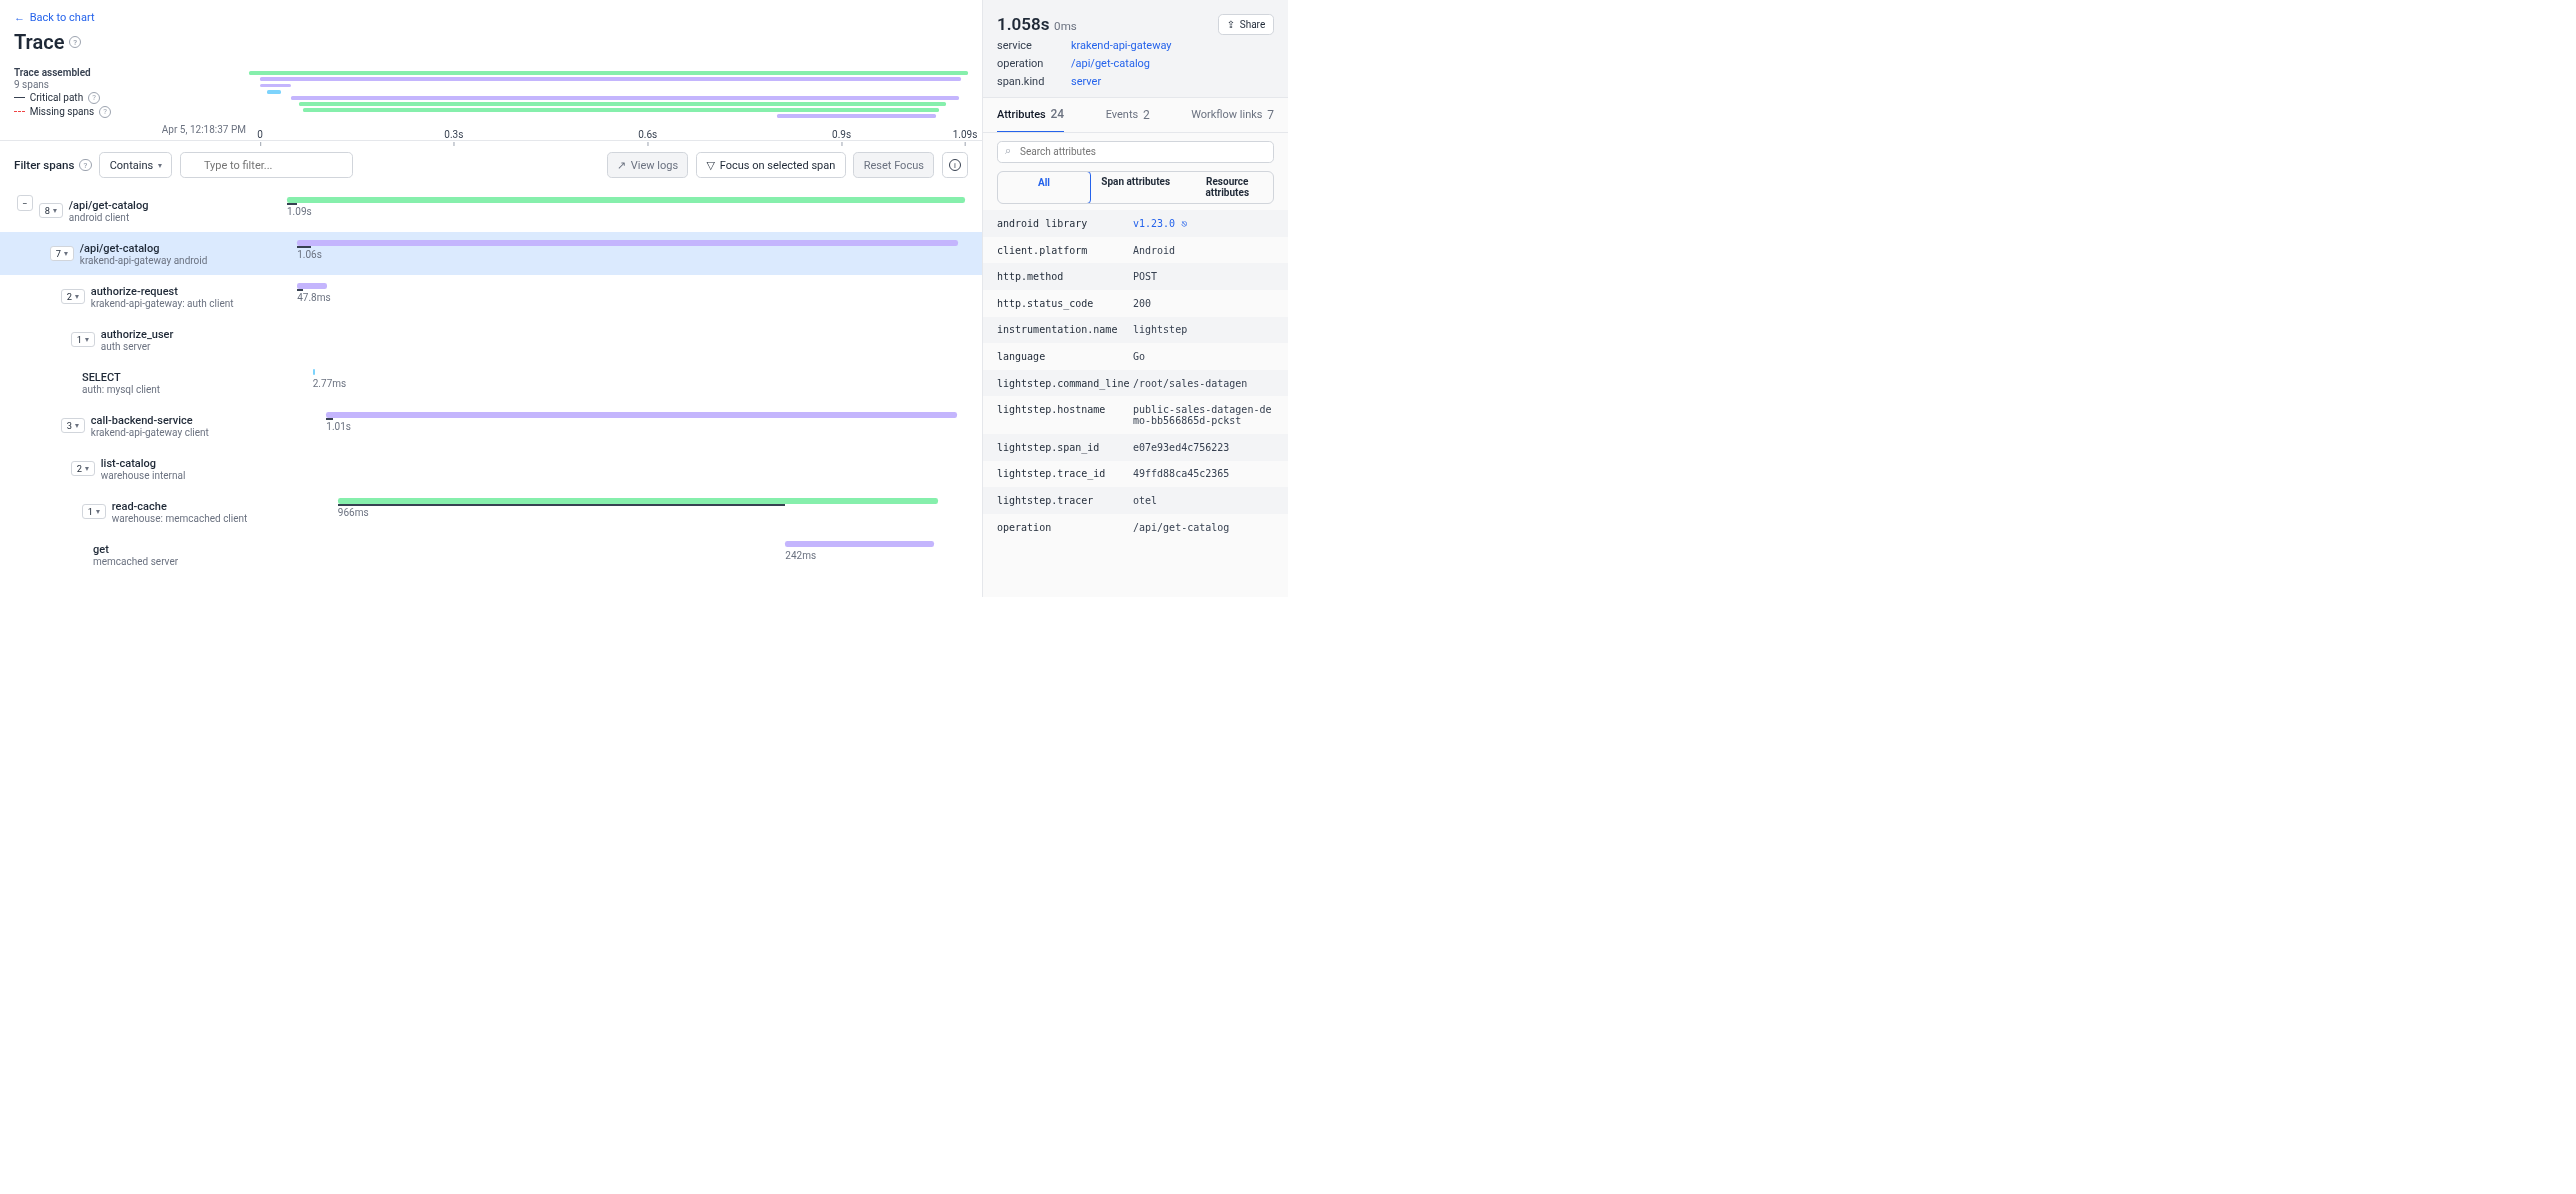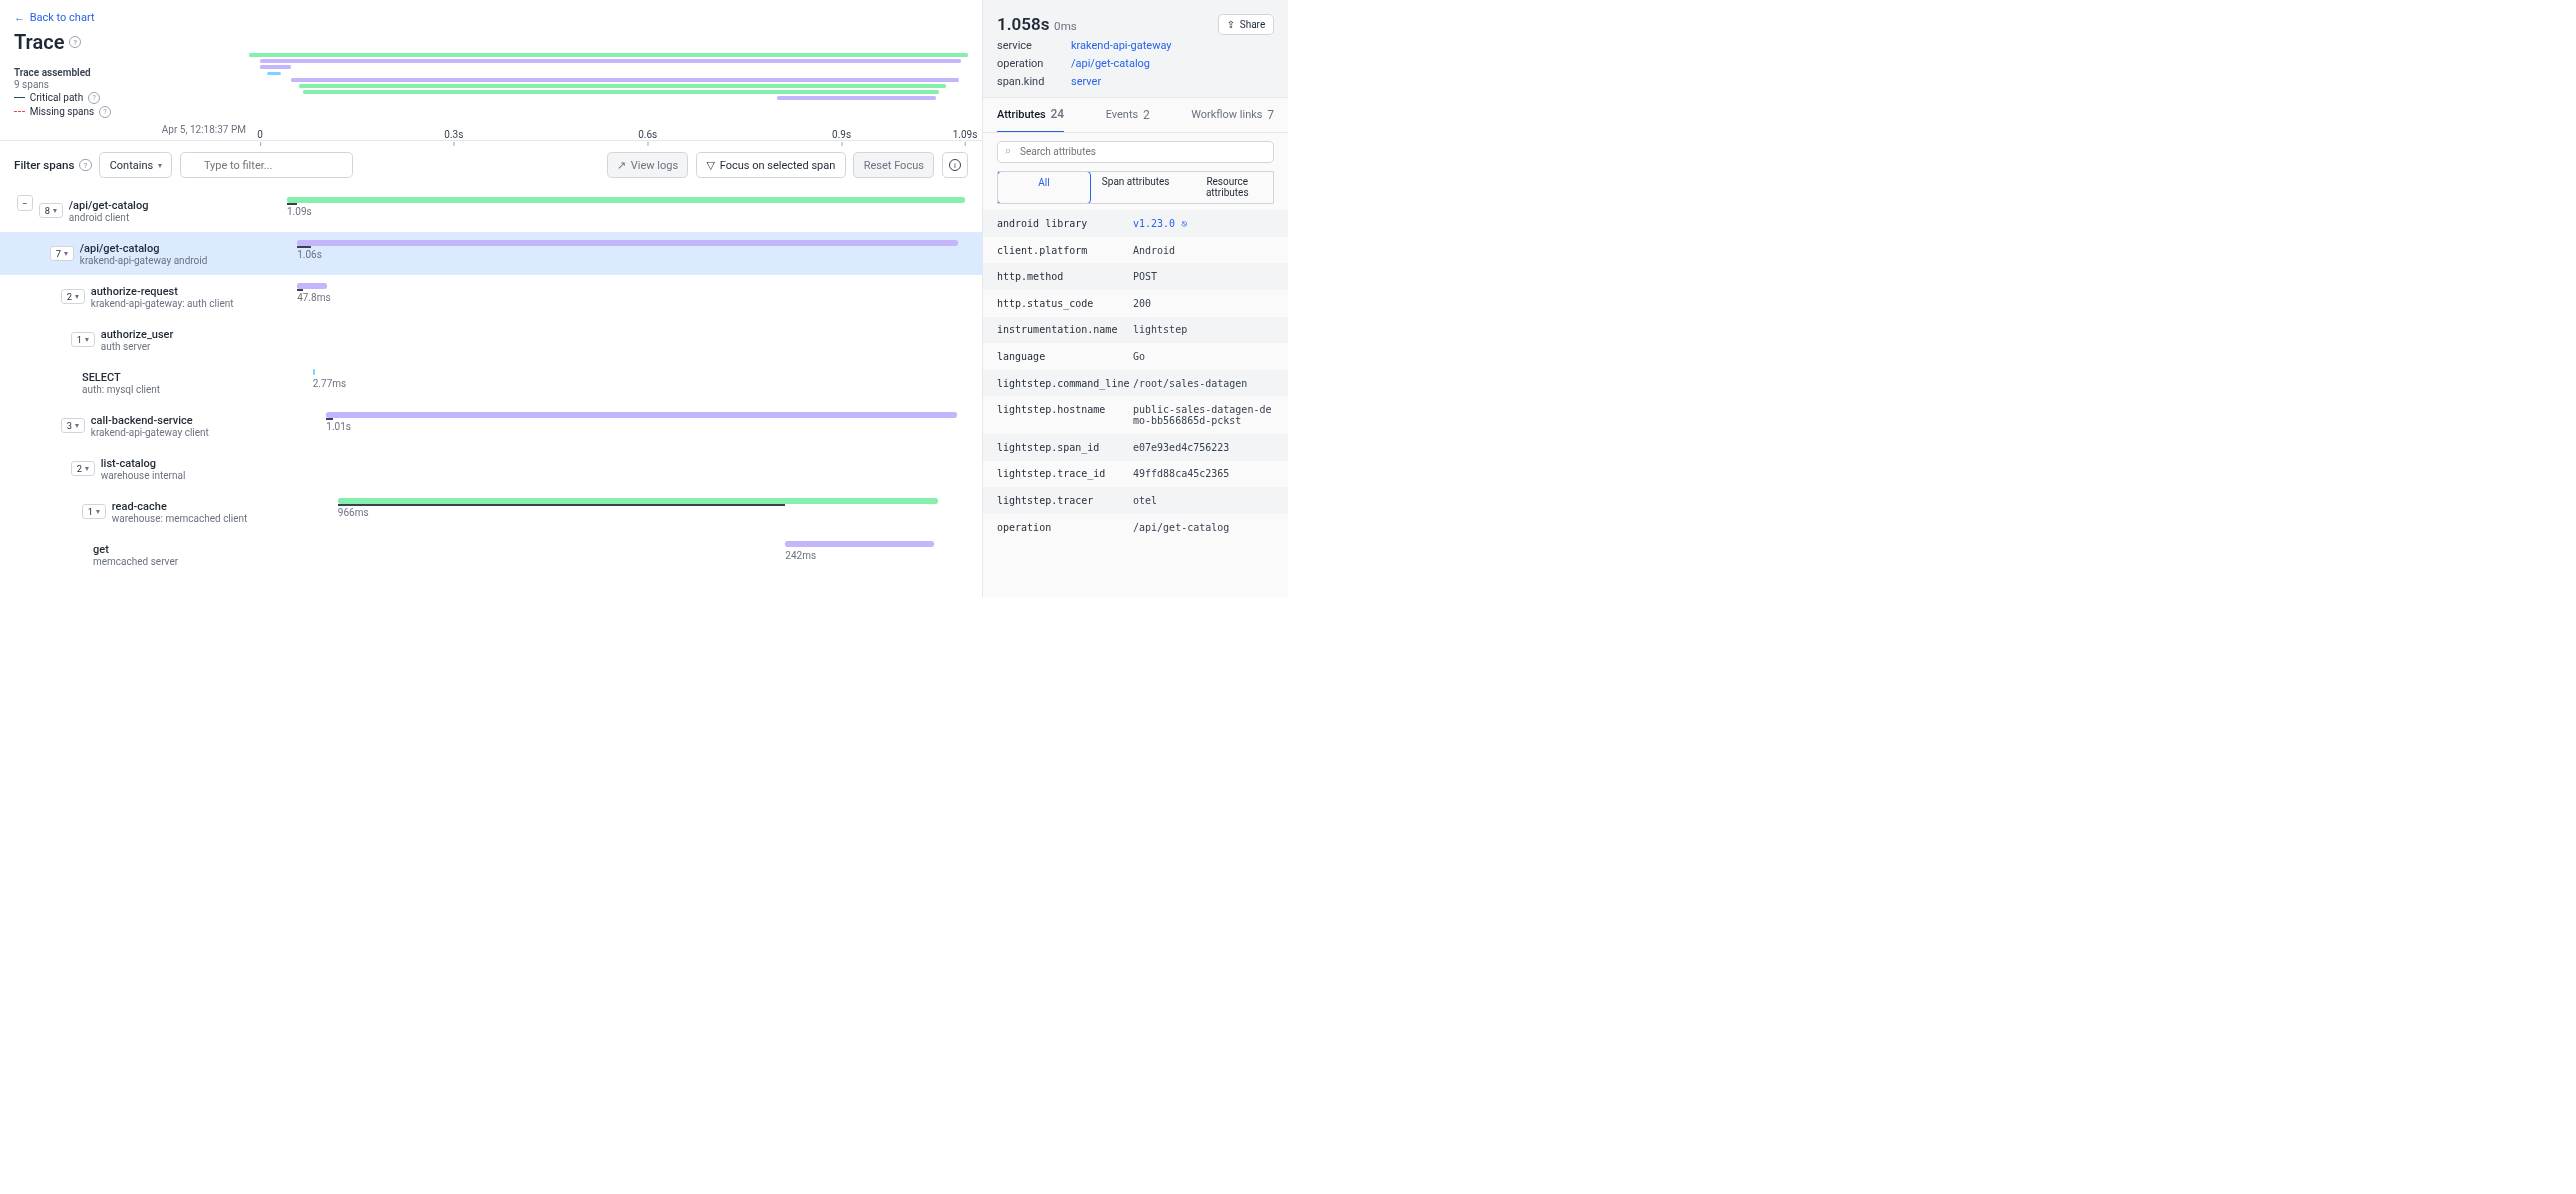--- a/index.html
+++ b/index.html
@@ -2,21 +2,21 @@
 <html style="font-size:12.4px"><head>
 <meta charset="utf-8">
 <style>
 * { box-sizing: border-box; margin: 0; padding: 0; }
 body { font-family: -apple-system, BlinkMacSystemFont, "Segoe UI", Roboto, sans-serif; color: #1f2937; font-size: 11px; display: flex; height: 597px; width: 1288px; overflow: hidden; background: #fff; }
 .main { flex: 1; display: flex; flex-direction: column; overflow: hidden; }
 .sidebar { width: 306px; border-left: 0.8px solid #e5e7eb; background: #fafafa; display: flex; flex-direction: column; }
 
 
 .back-link { display: flex; align-items: center; gap: 4.7px; padding: 11px 14px 0; color: #2563eb; font-size: 11px; cursor: pointer; }
-.header-row { display: flex; align-items: center; padding: 6.2px 14px 0; gap: 2px; }
+.header-row { display: flex; align-items: flex-end; padding: 6.2px 14px 0; gap: 2px; }
 .title-col { width: 233px; }
 .trace-title { font-size: 20px; font-weight: 600; display: flex; align-items: center; gap: 4.7px; }
 .help-icon { width: 12.4px; height: 12.4px; border: 1.2px solid #9ca3af; border-radius: 50%; display: inline-flex; align-items: center; justify-content: center; font-size: 7.8px; color: #9ca3af; }
 .meta-line { font-size: 10px; color: #374151; margin-top: 12.4px; font-weight: 600; }
 .meta-sub { font-size: 10px; color: #6b7280; margin-top: 1.6px; }
 .legend-row { display: flex; align-items: center; gap: 4.7px; font-size: 10px; margin-top: 1.6px; }
 .legend-solid { width: 11px; border-top: 1.6px solid #374151; }
 .legend-dash { width: 11px; border-top: 1.6px dashed #ef4444; }
 
 
@@ -69,21 +69,21 @@
 .kv-row { display: flex; margin-top: 4.7px; font-size: 11px; }
 .kv-key { width: 74px; color: #374151; }
 .kv-link { color: #2563eb; }
 .tabs { display: flex; gap: 15.5px; padding: 0 14px; border-bottom: 0.8px solid #e5e7eb; justify-content: space-between; }
 .tab { padding: 9.3px 0; font-size: 11px; color: #6b7280; cursor: pointer; display: flex; gap: 4.7px; align-items: center; }
 .tab.active { color: #111827; font-weight: 500; border-bottom: 1.6px solid #2563eb; }
 .tab-count { font-size: 12px; color: #6b7280; }
 .attr-search-wrap { padding: 7.8px 14px; position: relative; }
 .attr-search { width: 100%; border: 0.8px solid #d1d5db; border-radius: 4.7px; padding: 4.7px 7.8px 4.7px 22px; font-size: 10px; }
 .attr-search-wrap::before { content:"⌕"; position:absolute; left:22px; top:11px; color:#9ca3af; }
-.pill-row { display: flex; margin: 0 14px 6.2px; border: 0.8px solid #d1d5db; border-radius: 1px; overflow: hidden; }
+.pill-row { display: flex; margin: 0 14px 6.2px; border: 0.8px solid #d1d5db; border-radius: 6px; overflow: hidden; font-weight: bold; }
 .pill { flex: 1; text-align: center; padding: 4.7px 3.1px; font-size: 10px; cursor: pointer; }
 .pill.active { color: #2563eb; border: 0.8px solid #2563eb; border-radius: 3.9px; margin: -0.8px; }
 .attr-list { flex: 1; overflow-y: auto; }
 .attr-row { display: flex; padding: 7.8px 14px; font-size: 10px; }
 .attr-row:nth-child(odd) { background: #f3f4f6; }
 .attr-k { width: 136px; font-family: ui-monospace, Menlo, monospace; }
 .attr-v { flex: 1; font-family: ui-monospace, Menlo, monospace; color: #374151; word-break: break-all; }
 .attr-v.link { color: #2563eb; }
 input { font-family: inherit; font-size: inherit; outline: none; }
 </style>

